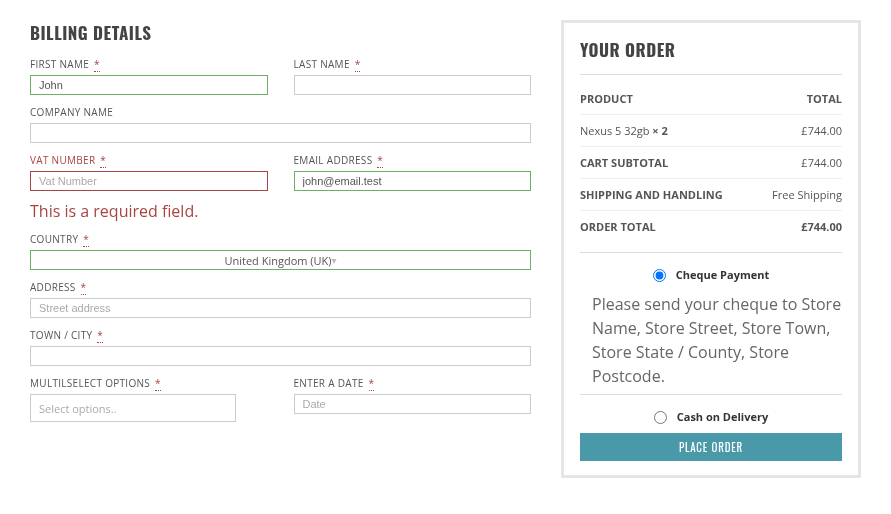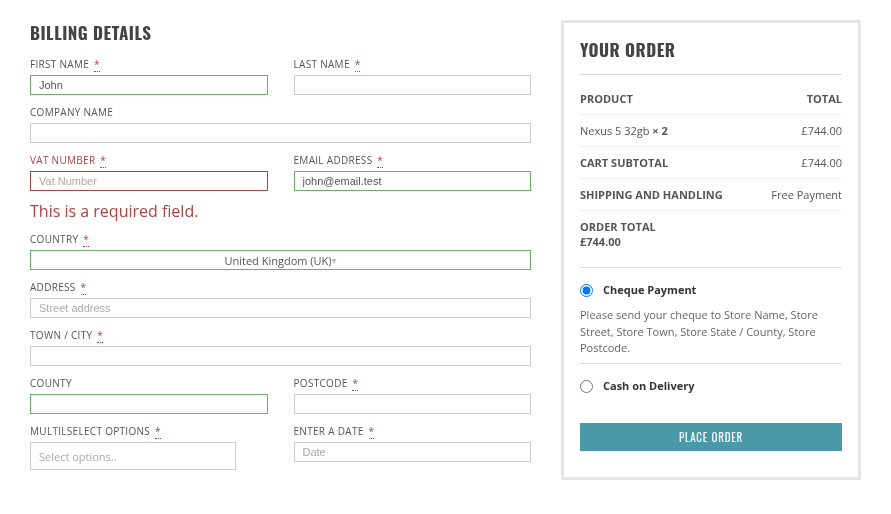--- a/index.html
+++ b/index.html
@@ -85,55 +85,56 @@
       margin-bottom: 8px;
     }
     .order-row {
       display: flex;
       justify-content: space-between;
       font-size: 11px;
       padding: 8px 0;
       border-bottom: 1px solid #eee;
     }
     .order-row.header { font-weight: 700; color: #555; }
-    .order-row.noborder { border-bottom: none; flex-direction: column; }
+    .order-row.noborder { border-bottom: none; }
     .order-row .left { color: #555; }
     .order-row.header .right { color: #555; }
     .order-row .right { color: #555; }
     .bold { font-weight: 700; }
     .divider-dot {
       border: none;
       border-top: 1px dotted #ccc;
       margin: 10px 0;
     }
     .payment-opt {
       display: flex;
       align-items: flex-start;
       gap: 10px;
       font-size: 11px;
       padding: 6px 0;
+      justify-content: center;
     }
     .payment-opt input[type="radio"] { margin-top: 2px; }
     .payment-desc {
-      font-size: 11px;
+      font-size: 16px;
       color: #666;
       line-height: 1.5;
-      margin: 4px 0 6px 0;
+      margin: 4px 0 6px 12px;
     }
     .place-order-btn {
       width: 100%;
       height: 28px;
       background: #4a99a8;
       color: #fff;
       border: none;
       font-family: 'Oswald', Arial, sans-serif;
       font-size: 11px;
       letter-spacing: 0.8px;
       cursor: pointer;
-      margin-top: 24px;
+      margin-top: 3px;
     }
   </style>
 </head>
 <body>
 
 <div class="container">
   <div class="billing">
     <h2>BILLING DETAILS</h2>
 
     <div class="form-row">
@@ -183,30 +184,20 @@
       </div>
     </div>
 
     <div class="form-row">
       <div class="form-group full">
         <label><span>TOWN / CITY</span> <span class="required">*</span></label>
         <input type="text" style="">
       </div>
     </div>
 
-    <div class="form-row">
-      <div class="form-group">
-        <label>COUNTY</label>
-        <input type="text" class="valid" style="">
-      </div>
-      <div class="form-group">
-        <label><span>POSTCODE</span> <span class="required">*</span></label>
-        <input type="text" style="">
-      </div>
-    </div>
 
     <div class="form-row">
       <div class="form-group">
         <label><span>MULTILSELECT OPTIONS</span> <span class="required">*</span></label>
         <div class="multiselect">Select options..</div>
       </div>
       <div class="form-group">
         <label><span>ENTER A DATE</span> <span class="required">*</span></label>
         <input type="text" placeholder="Date" style="">
       </div>
@@ -223,21 +214,21 @@
     <div class="order-row">
       <span class="left"><span>Nexus 5 32gb</span> <span class="bold">× 2</span></span>
       <span class="right">£744.00</span>
     </div>
     <div class="order-row">
       <span class="left bold">CART SUBTOTAL</span>
       <span class="right">£744.00</span>
     </div>
     <div class="order-row">
       <span class="left bold">SHIPPING AND HANDLING</span>
-      <span class="right">Free Payment</span>
+      <span class="right">Free Shipping</span>
     </div>
     <div class="order-row noborder">
       <span class="left bold">ORDER TOTAL</span>
       <span class="right bold">£744.00</span>
     </div>
     <hr class="divider-dot">
     <div class="payment-opt">
       <input type="radio" name="pay" checked="" style="">
       <span class="bold">Cheque Payment</span>
     </div>

